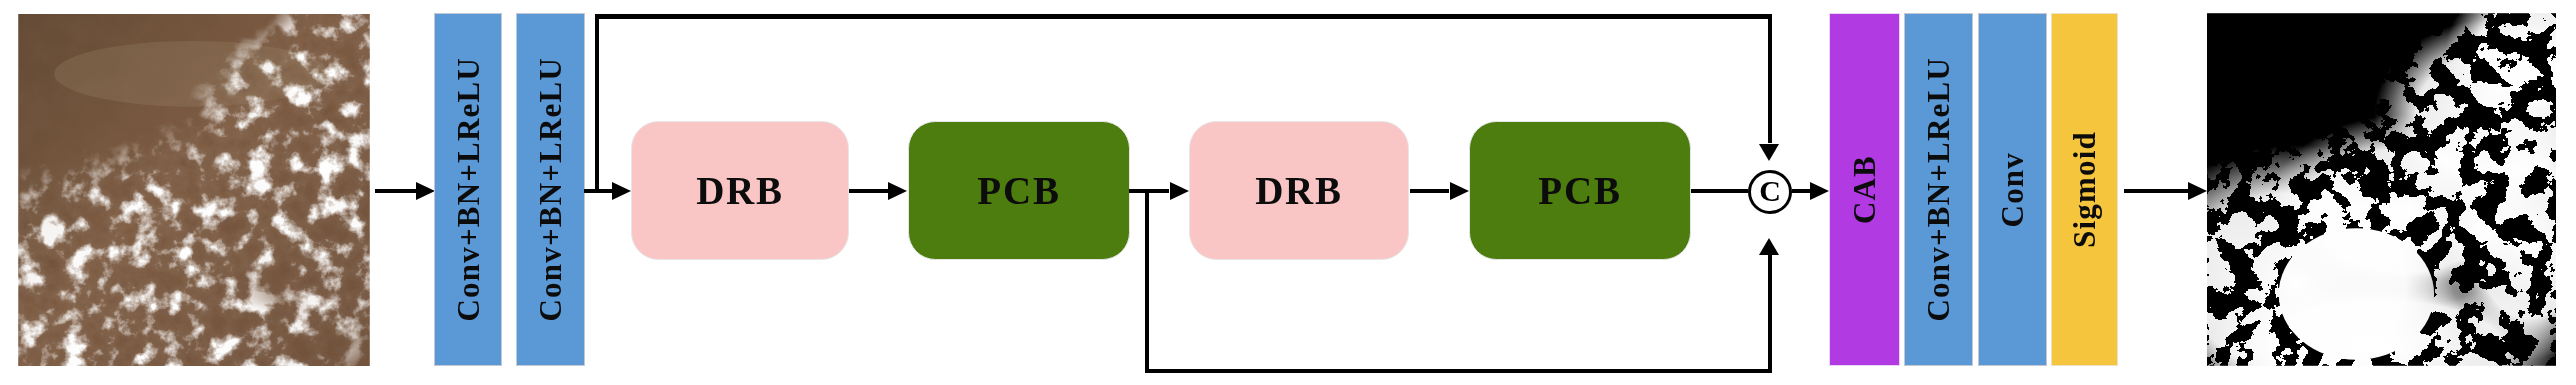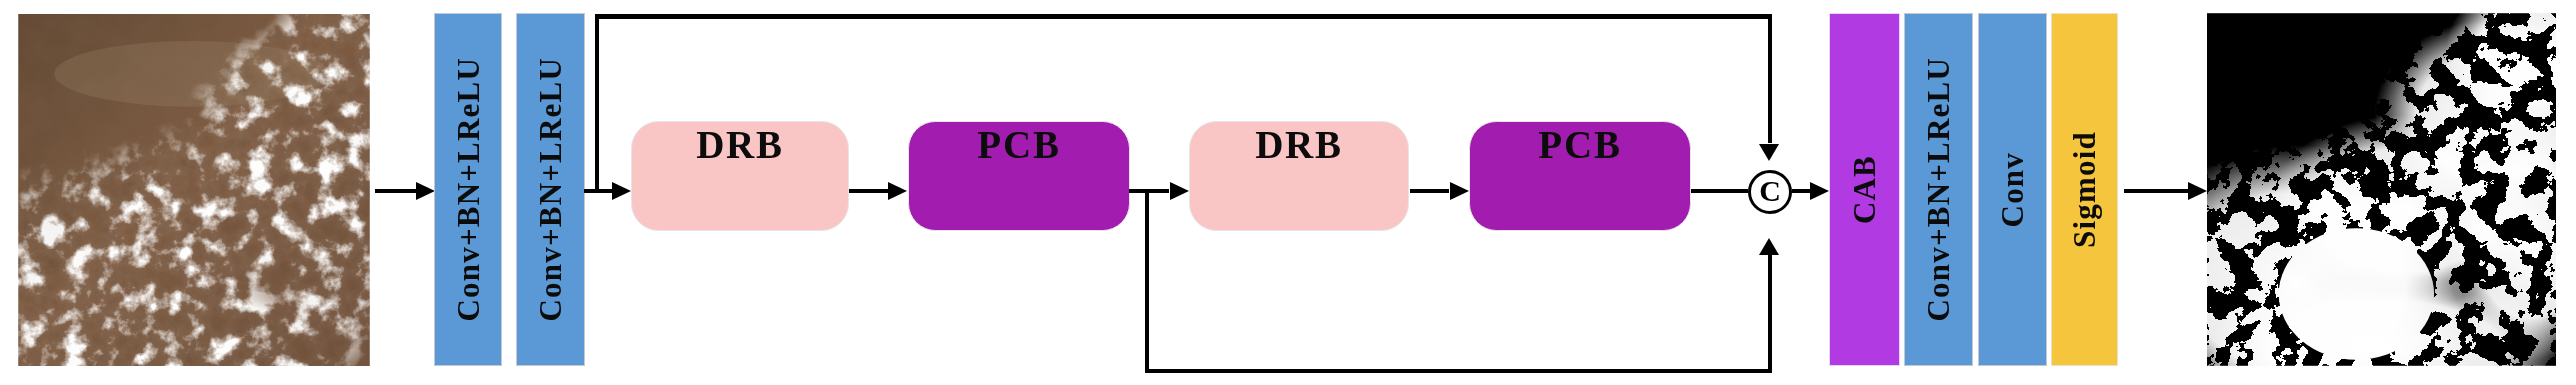--- a/index.html
+++ b/index.html
@@ -21,28 +21,28 @@
   .bar-yellow{background:#f5c53d;border:1.2px solid #e9e2c9;}
   .vtext{
     writing-mode:vertical-rl;
     transform:rotate(180deg);
     font-weight:700;font-size:31px;color:#0c0c0c;
     letter-spacing:1.2px;white-space:nowrap;
     line-height:1;
   }
   
   .box{
-    position:absolute;top:121px;height:110px;
+    position:absolute;top:121px;height:139px;
     box-sizing:border-box;border-radius:27.5px;
     border:1.2px solid #e6e6e6;
-    display:flex;justify-content:center;
+    display:flex;align-items:center;justify-content:center;
     font-weight:700;font-size:39px;color:#0c0c0c;letter-spacing:1.8px;
   }
   .box-pink{background:#f9c6c5;}
-  .box-green{background:#a21caf;}
+  .box-green{background:#4d7c0f;}
   
   .hline,.vline{position:absolute;background:#000000;}
   .hline{height:4.2px;}
   .vline{width:4.2px;}
   .ah-right{position:absolute;width:0;height:0;
     border-top:9.6px solid transparent;border-bottom:9.6px solid transparent;
     border-left:19px solid #000000;}
   .ah-down{position:absolute;width:0;height:0;
     border-left:10.8px solid transparent;border-right:10.8px solid transparent;
     border-top:17px solid #000000;}

